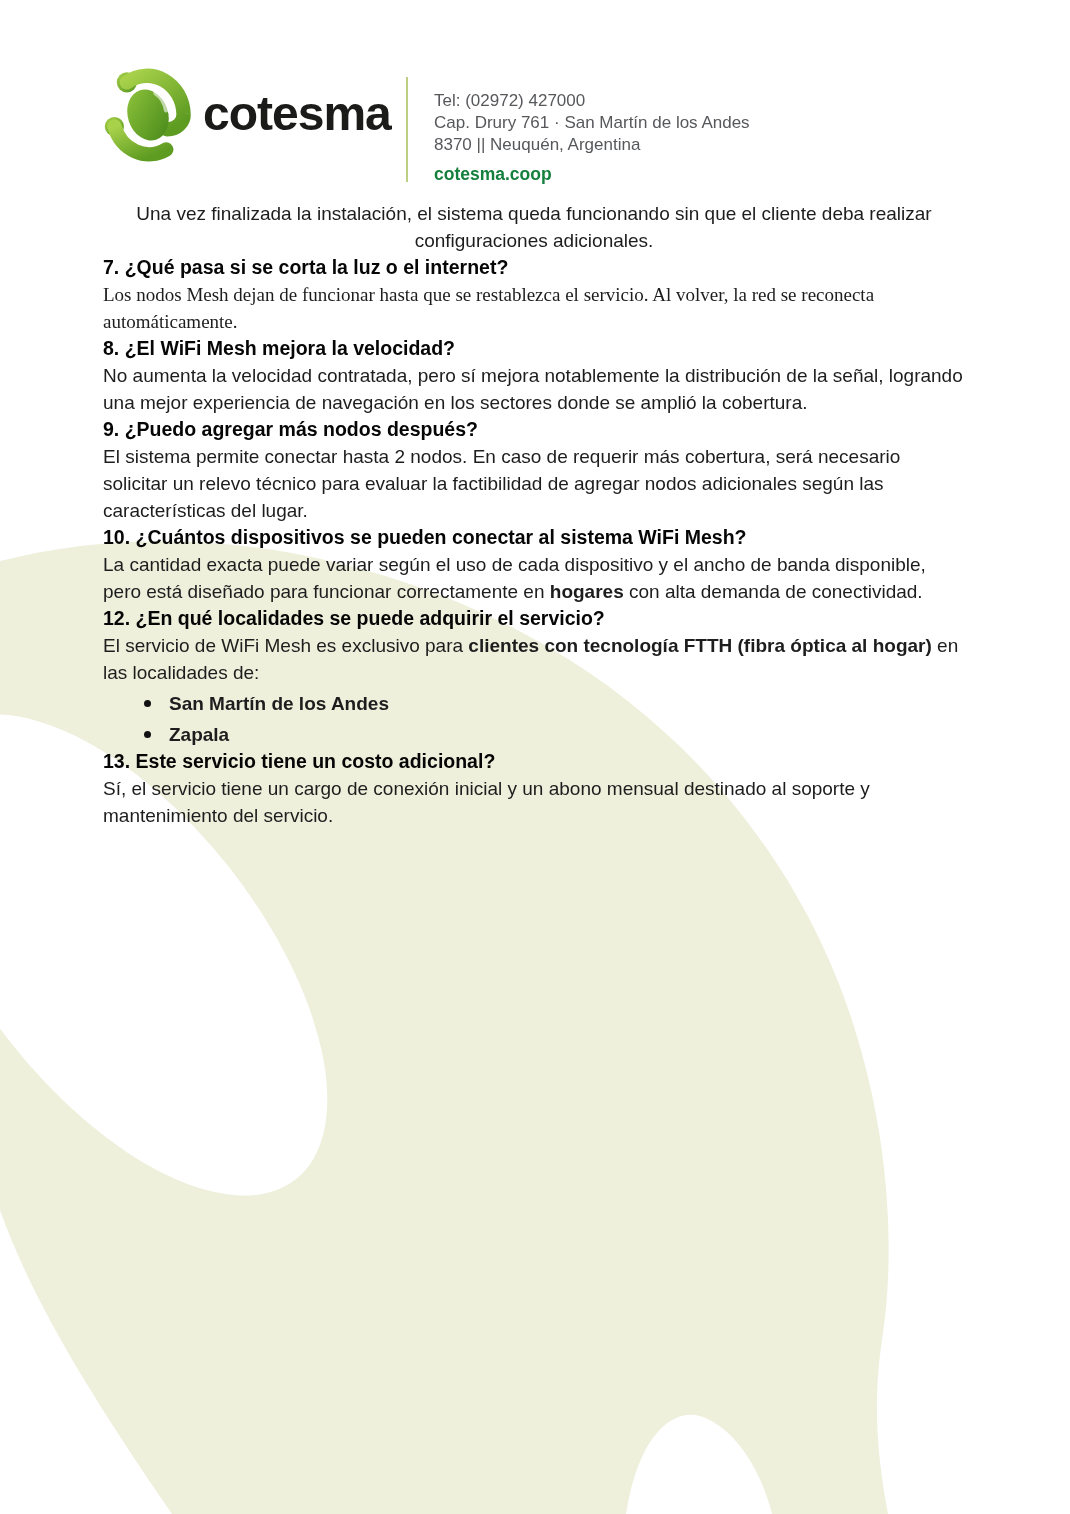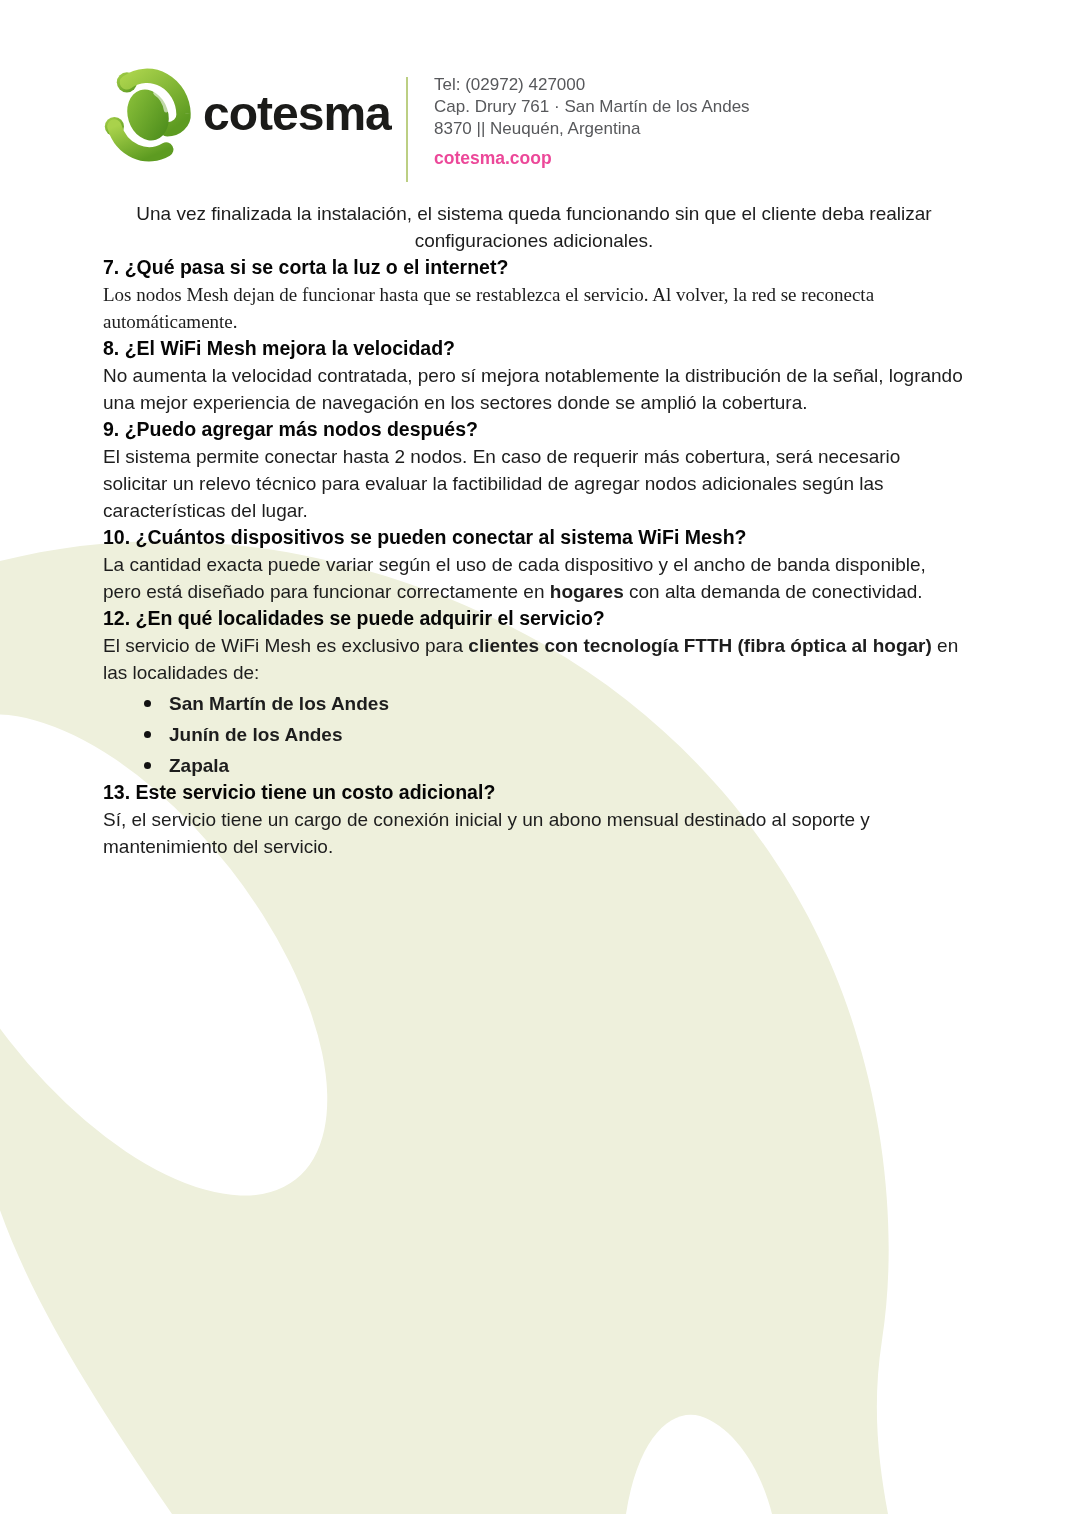--- a/index.html
+++ b/index.html
@@ -21,23 +21,23 @@
   .logo-mark { position:absolute; left:80px; top:60px; width:96px; height:110px; }
   .wordmark {
     position:absolute; left:183px; top:86px;
     font-size:48px; font-weight:bold; letter-spacing:-1px;
     color:#1b1b19;
   }
   .header-divider {
     position:absolute; left:386px; top:77px; width:2px; height:105px;
     background:#bccf83;
   }
-  .contact { position:absolute; left:414px; top:74px; color:#57585b; font-size:17px; line-height:22px; }
+  .contact { position:absolute; left:414px; top:90px; color:#57585b; font-size:17px; line-height:22px; }
   .contact .line { white-space:nowrap; }
-  .contact .website { margin-top:7px; font-weight:bold; color:#ec4899; font-size:17.5px; }
+  .contact .website { margin-top:7px; font-weight:bold; color:#15803d; font-size:17.5px; }
   
   .doc {
     position:absolute; left:103px; top:200px; width:862px; z-index:1;
     color:#1d1d1d; font-size:19px; line-height:27px;
   }
   .doc p { margin:0; }
   .para { margin-top:25px; }
   .indent1 { margin-left:48px; margin-top:8px;text-align:center; }
   .indent2 { margin-left:63px;font-family:Liberation Serif, serif; }
   .question {
@@ -123,21 +123,20 @@
     <p class="para">El sistema permite conectar hasta 2 nodos. En caso de requerir más cobertura, será necesario solicitar un relevo técnico para evaluar la factibilidad de agregar nodos adicionales según las características del lugar.</p>
 
     <p class="question">10. ¿Cuántos dispositivos se pueden conectar al sistema WiFi Mesh?</p>
     <p class="para"><span>La cantidad exacta puede variar según el uso de cada dispositivo y el ancho de banda disponible, pero está diseñado para funcionar correctamente en </span><span class="bold-run">hogares</span><span> con alta demanda de conectividad.</span></p>
 
     <p class="question">12. ¿En qué localidades se puede adquirir el servicio?</p>
     <p class="para"><span>El servicio de WiFi Mesh es exclusivo para </span><span class="bold-run">clientes con tecnología FTTH (fibra óptica al hogar)</span><span> en las localidades de:</span></p>
 
     <ul class="localities">
       <li><span class="dot"></span><span>San Martín de los Andes</span></li>
-      <li><span class="dot"></span><span>Junín de los Andes</span></li>
       <li><span class="dot"></span><span>Zapala</span></li>
     </ul>
 
     <p class="question">13. Este servicio tiene un costo adicional?</p>
     <p class="para">Sí, el servicio tiene un cargo de conexión inicial y un abono mensual destinado al soporte y mantenimiento del servicio.</p>
 
   </div>
 </div>
 
 </body></html>

